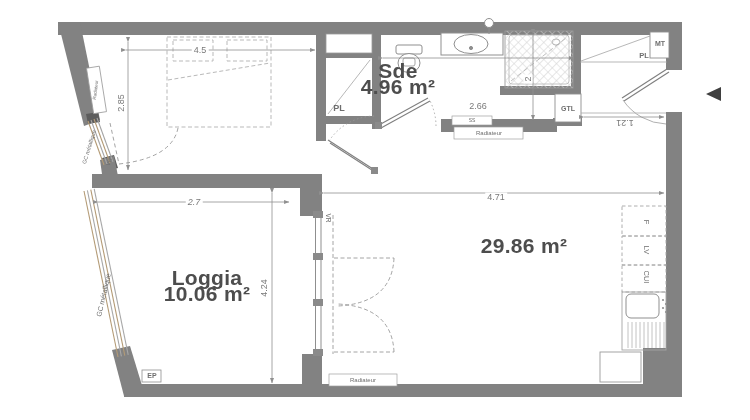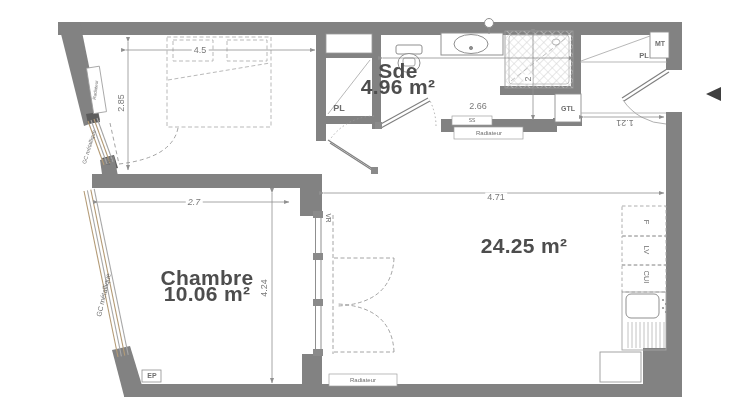--- a/index.html
+++ b/index.html
@@ -207,24 +207,24 @@
     <line x1="98" y1="202" x2="289" y2="202"></line>
     <line x1="272" y1="193" x2="272" y2="383"></line>
   </g>
 </svg>
 
 <div class="room-label" style="left:398px;top:79px;">
   <div>Sde</div>
   <div>4.96 m²</div>
 </div>
 <div class="room-label" style="left:524px;top:246px;">
-  <div>24.25 m²</div>
+  <div>29.86 m²</div>
 </div>
 <div class="room-label" style="left:207px;top:286px;">
-  <div>Chambre</div>
+  <div>Loggia</div>
   <div>10.06 m²</div>
 </div>
 
 <div class="dim" style="left:200px;top:50px;">4.5</div>
 <div class="dim rot" style="left:121px;top:103px;">2.85</div>
 <div class="dim" style="left:478px;top:58px;margin-top:48px;">2.66</div>
 <div class="dim rot" style="left:528px;top:79px;">2</div>
 <div class="dim flip" style="left:625px;top:122px;">1.21</div>
 <div class="dim" style="left:496px;top:180px;margin-top:17px;">4.71</div>
 <div class="dim" style="left:194px;top:202px;font-style:italic;">2.7</div>

